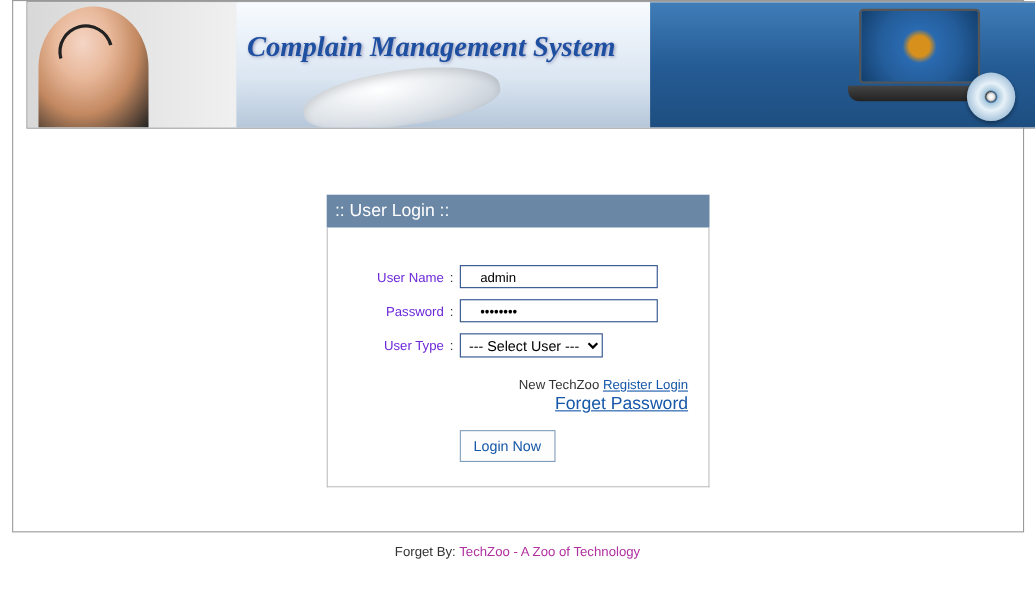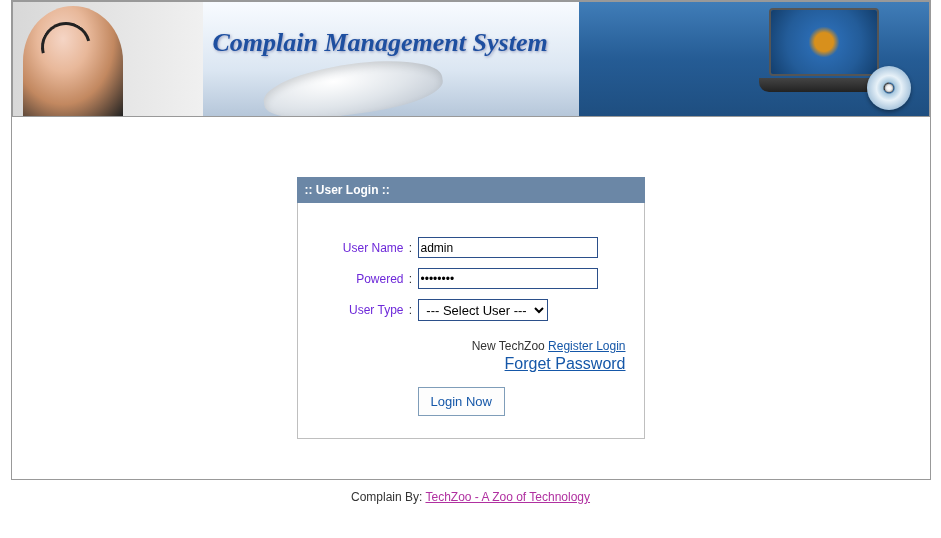--- a/index.html
+++ b/index.html
@@ -19,20 +19,21 @@
   }
   
   .header-banner {
     width: 100%;
     height: 116px;
     position: relative;
     background: linear-gradient(to bottom, #e8eef5 0%, #d0dae8 100%);
     border: 1px solid #999;
     overflow: hidden;
     display: flex;
+    margin-left: 12px;
   }
   .banner-left {
     width: 190px;
     height: 100%;
     background: linear-gradient(to right, #d8d8d8, #f0f0f0);
     position: relative;
     display: flex;
     align-items: flex-end;
   }
   .headset-person {
@@ -136,22 +137,22 @@
     display: flex;
     justify-content: center;
     align-items: flex-start;
   }
   .login-box {
     width: 348px;
   }
   .login-header {
     background: #6b87a6;
     color: #fff;
-    font-weight: bold;
-    font-size: 12px;
+    font-weight: normal;
+    font-size: 16px;
     padding: 6px 8px;
   }
   .login-body {
     border: 1px solid #bfbfbf;
     border-top: none;
     padding: 34px 18px 22px 18px;
     background: #fff;
   }
   .form-row {
     display: flex;
@@ -166,21 +167,21 @@
   }
   .form-colon {
     width: 14px;
     text-align: center;
     color: #333;
   }
   .text-input {
     width: 180px;
     height: 21px;
     border: 1px solid #2b4f8a;
-    padding: 1px 2px;
+    padding: 1px 18px;
     font-size: 12px;
     font-family: Verdana, Arial, sans-serif;
     background: #fff;
   }
   .select-input {
     width: 130px;
     height: 22px;
     border: 1px solid #2b4f8a;
     font-size: 13px;
     font-family: Verdana, Arial, sans-serif;
@@ -219,21 +220,20 @@
 
   
   .footer {
     text-align: center;
     font-size: 12px;
     color: #333;
     padding: 10px 0 8px 0;
   }
   .footer a {
     color: #b030a0;
-    text-decoration: underline;
     cursor: pointer;
   }
 </style>
 </head>
 <body>
 
 <div class="page-wrapper">
 
   <div class="header-banner">
     <div class="banner-left">
@@ -260,21 +260,21 @@
       <div class="login-header">:: User Login ::</div>
       <div class="login-body">
 
         <div class="form-row">
           <div class="form-label">User Name</div>
           <div class="form-colon">:</div>
           <input type="text" class="text-input" value="admin" style="">
         </div>
 
         <div class="form-row">
-          <div class="form-label">Powered</div>
+          <div class="form-label">Password</div>
           <div class="form-colon">:</div>
           <input type="text" class="text-input" value="••••••••" style="">
         </div>
 
         <div class="form-row">
           <div class="form-label">User Type</div>
           <div class="form-colon">:</div>
           <select class="select-input">
             <option>--- Select User ---</option>
           </select>
@@ -291,14 +291,14 @@
           <button class="login-btn">Login Now</button>
         </div>
 
       </div>
     </div>
   </div>
 
 </div>
 
 <div class="footer">
-  <span>Complain By: </span><a>TechZoo - A Zoo of Technology</a>
+  <span>Forget By: </span><a>TechZoo - A Zoo of Technology</a>
 </div>
 
 </body></html>

